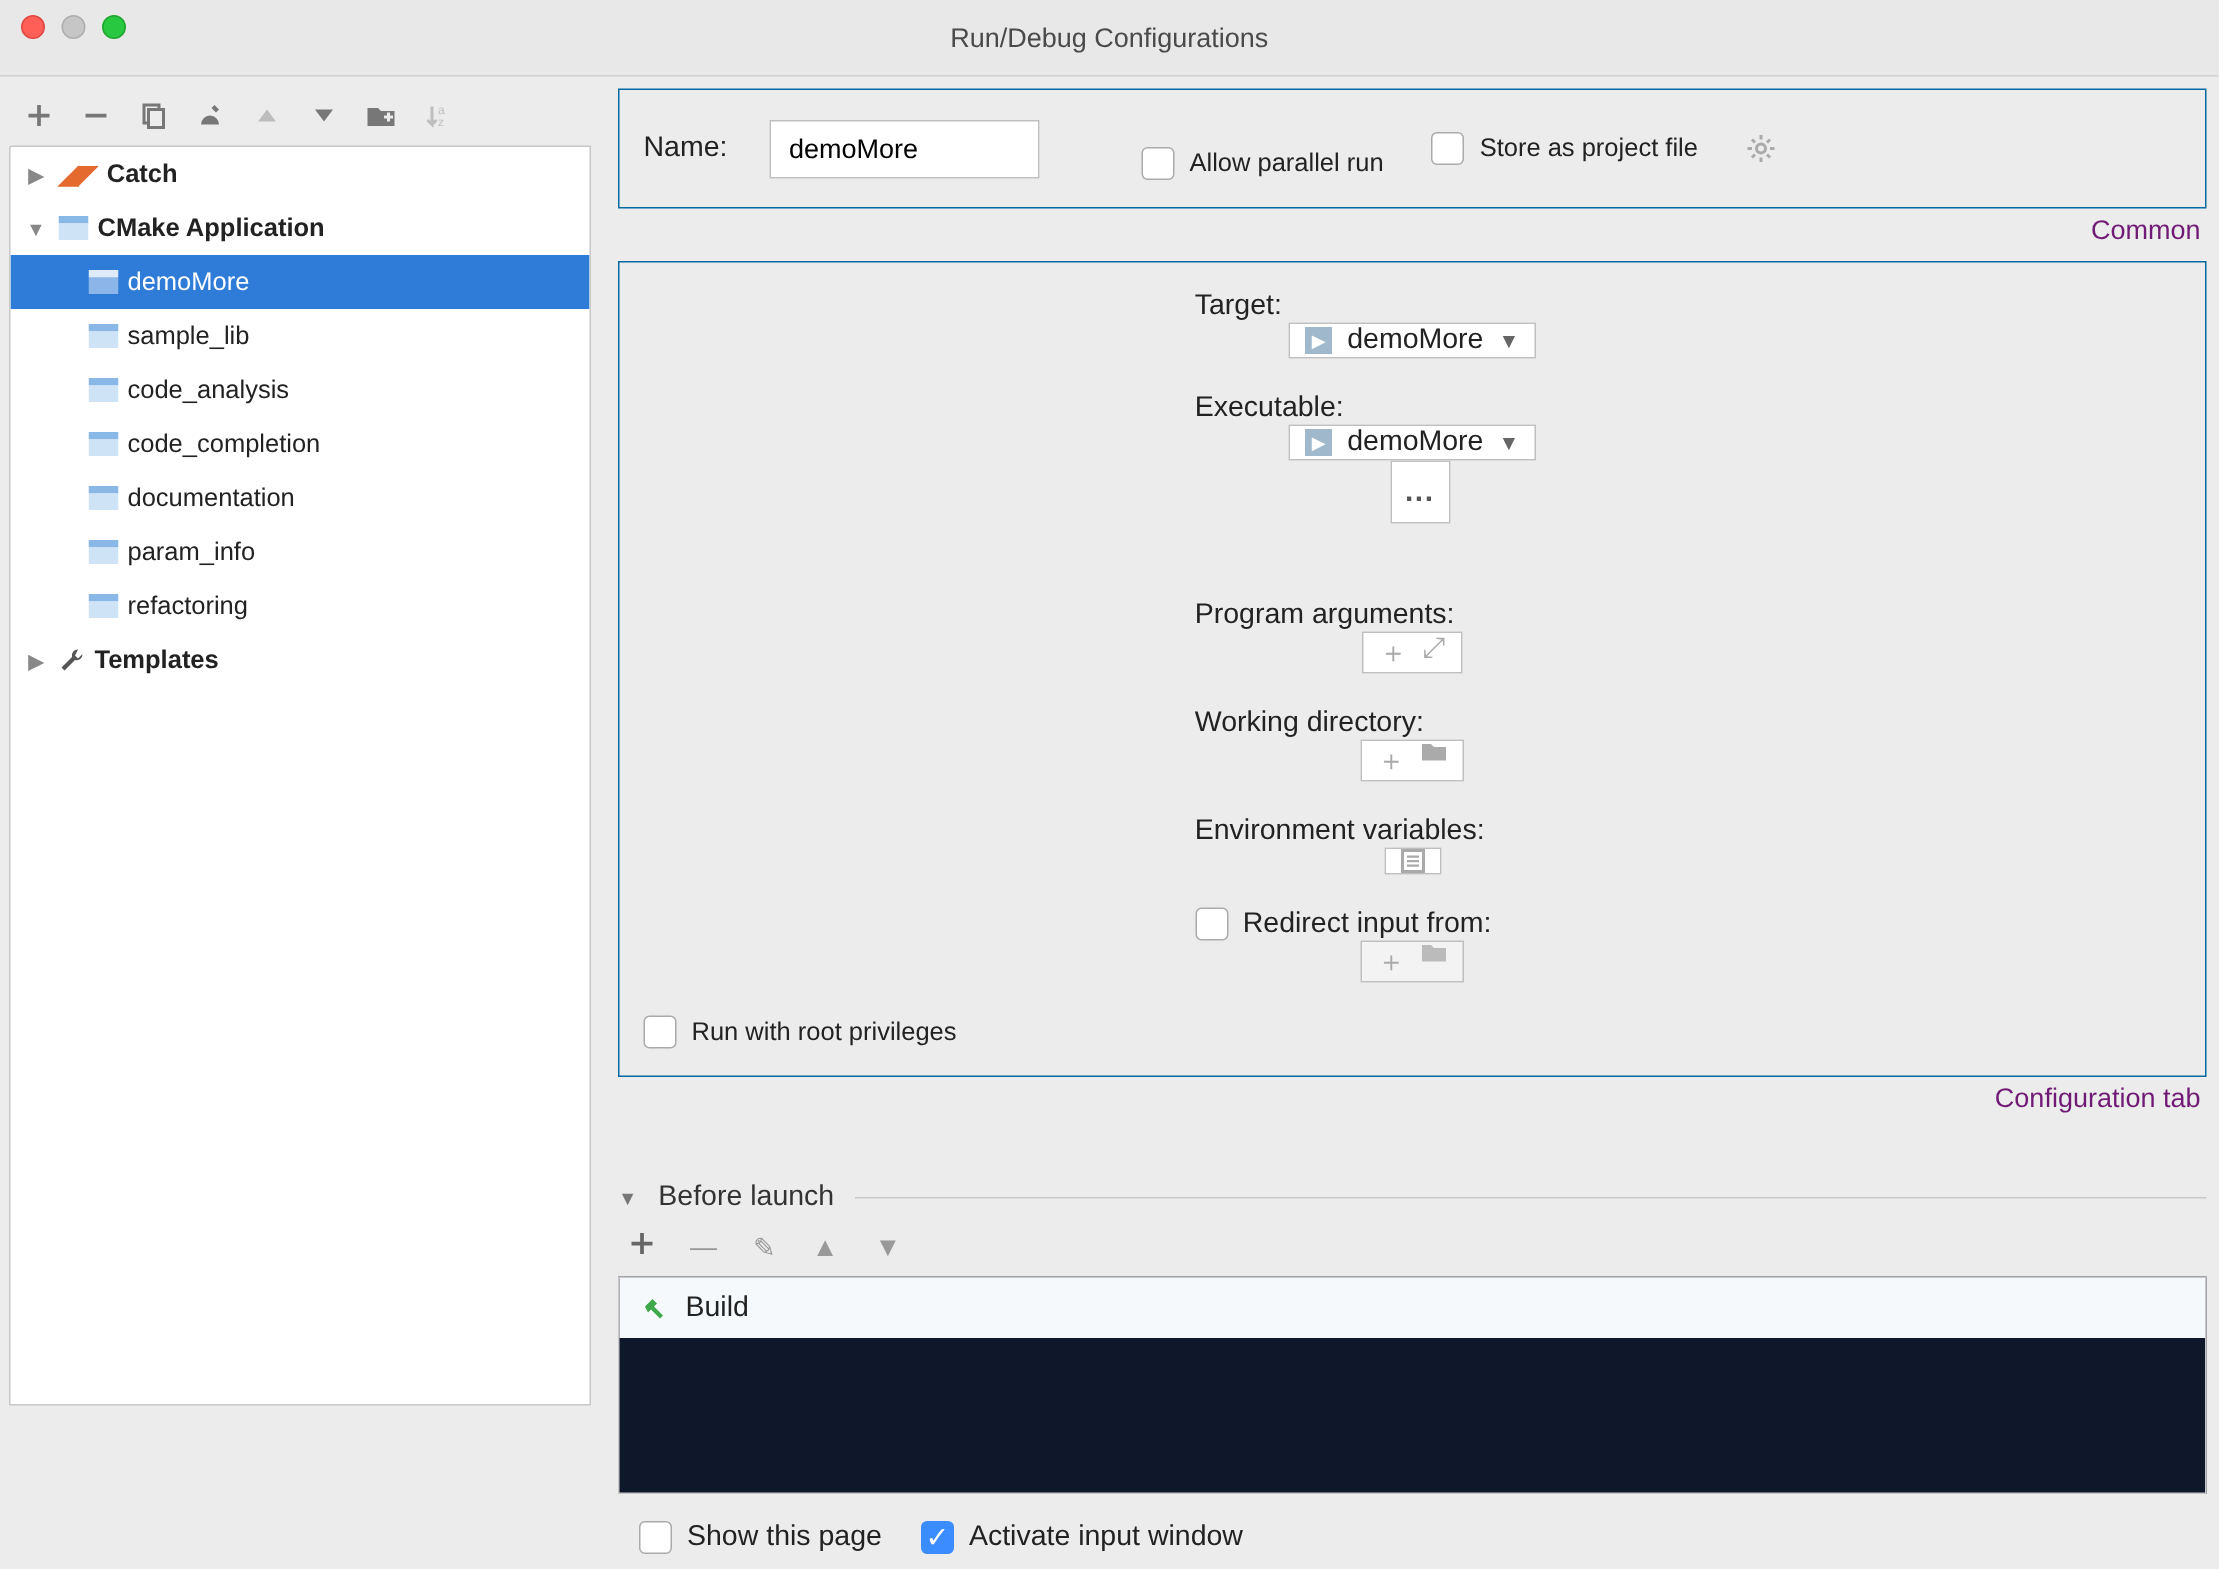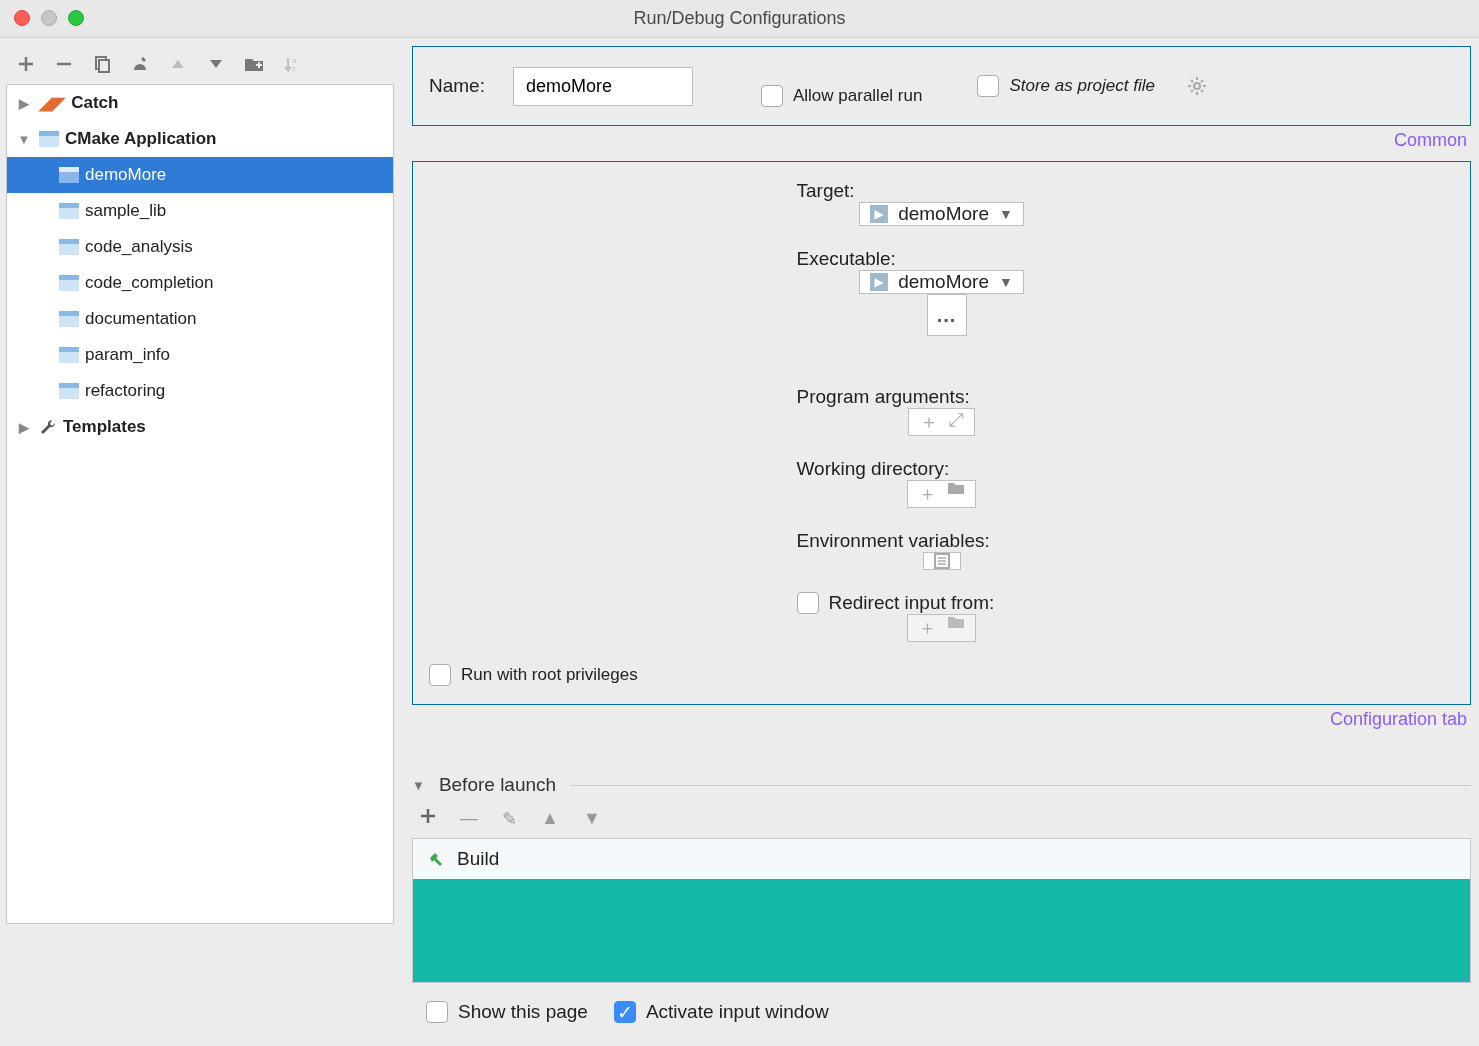--- a/index.html
+++ b/index.html
@@ -7,21 +7,21 @@
     margin: 0;
     font-family: -apple-system, "Helvetica Neue", Arial, sans-serif;
     font-size: 17px;
     color: #222;
     background: #ececec;
     width: 1479px;
     height: 1046px;
     overflow: hidden;
   }
   .titlebar {
-    height: 38px;
+    height: 51px;
     background: #e8e8e8;
     border-bottom: 1px solid #d0d0d0;
     display: flex;
     align-items: center;
     justify-content: center;
     position: relative;
     font-size: 18px;
     color: #4a4a4a;
   }
   .traffic {
@@ -76,21 +76,21 @@
     border: 1px solid #0369a1;
     background: #ececec;
     padding: 18px 16px;
   }
   .box.common {
     display:flex;
     align-items:center;
     gap: 28px;
   }
   .caption {
-    color:#8b5cf6;
+    color:#701a75;
     text-align:right;
     font-size:18px;
     padding: 4px 4px 10px 0;
   }
   .name-input {
     border:1px solid #bfbfbf;
     background:#fff;
     padding: 8px 12px;
     font-size:18px;
     width: 180px;
@@ -128,21 +128,21 @@
     margin-top: 34px;
   }
   .before-header {
     display:flex;align-items:center;gap:14px;font-size:19px;color:#333;
   }
   .before-header .rule { flex:1;height:1px;background:#c8c8c8;}
   .before-tb {
     display:flex;gap:24px;padding:12px 8px 8px 8px;color:#999;font-size:18px;
   }
   .before-list {
-    border:1px solid #c8c8c8;background:#14b8a6;height:145px;
+    border:1px solid #c8c8c8;background:#0f172a;height:145px;
   }
   .before-item {
     display:flex;align-items:center;height:40px;padding:0 14px;gap:12px;font-size:19px;
     background:#f5f9fc;
   }
   .bottom-row {
     display:flex;align-items:center;gap:26px;padding:18px 6px 0 14px;font-size:19px;
   }
   svg { display:block; }
   .app-icon { width:20px; height:16px; flex:0 0 auto; }
@@ -291,21 +291,21 @@
   </div>
 
   <div class="right">
     <div class="box common">
       <span style="font-size:19px;">Name:</span>
       <input class="name-input" value="demoMore" style="">
       <label class="check-label" style="margin-left:40px;margin-top:20px;">
         <span class="chk"></span>
         <span>Allow parallel run</span>
       </label>
-      <label class="check-label" style="margin-left:27px;font-style:italic;">
+      <label class="check-label" style="margin-left:4px;">
         <span class="chk"></span>
         <span>Store as project file</span>
       </label>
       <span class="gear">
           <svg width="20" height="20">
             <circle cx="10" cy="10" r="3" fill="none" stroke="#aaa" stroke-width="2"></circle>
             <path d="M10 1v3M10 16v3M1 10h3M16 10h3M4 4l2 2M14 14l2 2M16 4l-2 2M4 16l2-2" stroke="#aaa" stroke-width="2"></path>
           </svg>
         </span>
     </div>

